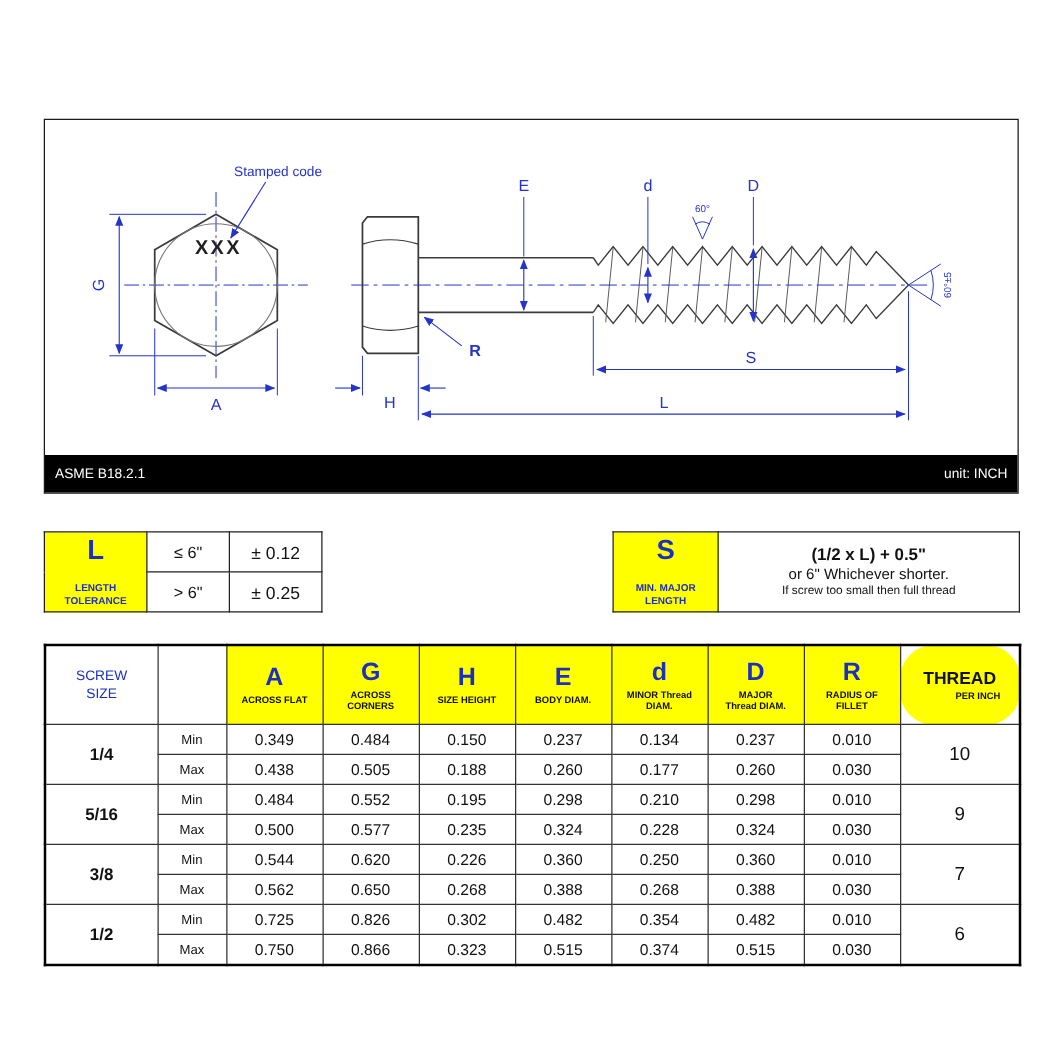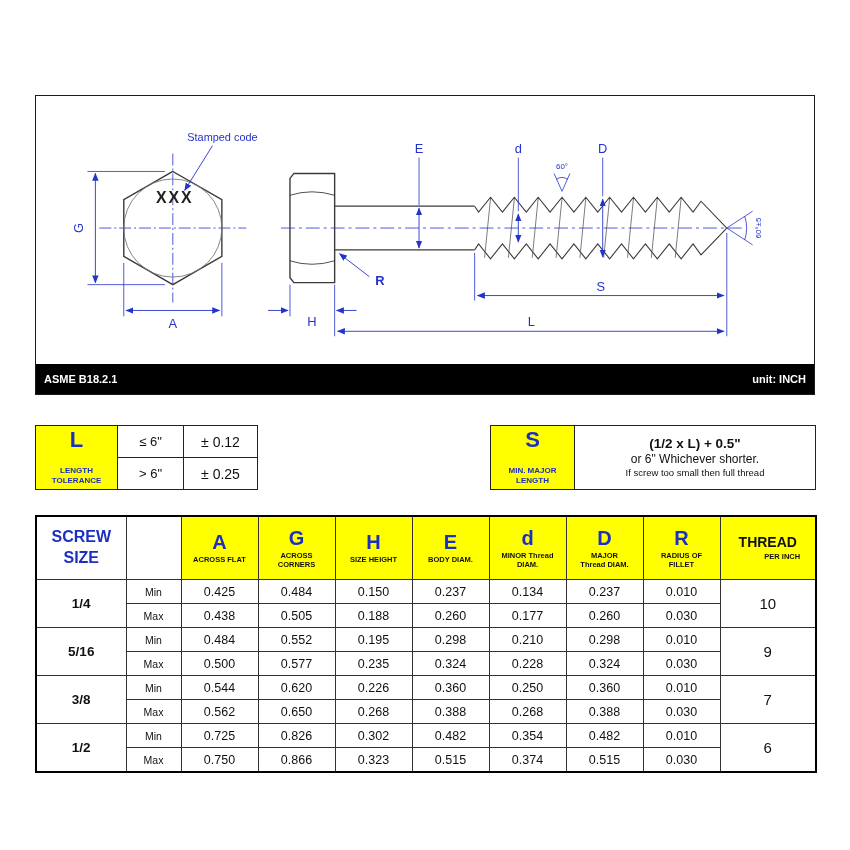--- a/index.html
+++ b/index.html
@@ -2,21 +2,21 @@
 <html><head>
 <meta charset="utf-8">
 <style>
   html,body{margin:0;padding:0;background:#fff;}
   .page{position:relative;width:850px;height:850px;background:#fff;font-family:"Liberation Sans",sans-serif;overflow:hidden;}
 
   
   .drawing-box{position:absolute;left:35px;top:95px;width:778px;height:298px;border:1px solid #1a1a1a;background:#fff;}
   .drawing-footer{position:absolute;left:0;bottom:0;width:100%;height:20px;background:#000;color:#fff;
     display:flex;justify-content:space-between;align-items:center;box-sizing:border-box;padding:15px 8px;
-    font-size:11px;font-weight:bold;}
+    font-size:11px;font-weight:normal;}
 
   
   .mini{position:absolute;top:425px;border-collapse:collapse;table-layout:fixed;}
   .mini td{border:1px solid #222;text-align:center;vertical-align:middle;background:#fff;color:#111;}
   .mini .sym-cell{background:#ffff00;}
   .mini .sym{font-size:22px;font-weight:bold;color:#1b2fc0;line-height:1;}
   .mini .cap{font-size:8px;font-weight:bold;color:#1b2fc0;margin-top:15px;line-height:1.25;}
   .mini-left{left:35px;}
   .mini-right{left:490px;}
   .mini .cond{font-size:13px;}
@@ -25,22 +25,22 @@
   .formula .f2{font-size:12px;line-height:1.25;}
   .formula .f3{font-size:9.5px;line-height:1.35;}
 
   
   .main-table{position:absolute;left:35px;top:515px;width:780px;border-collapse:collapse;table-layout:fixed;border:2px solid #000;}
   .main-table th,.main-table td{border:1px solid #333;text-align:center;vertical-align:middle;padding:0;background:#fff;}
   .main-table thead th{height:62px;}
   .main-table .col-h{background:#ffff00;}
   .main-table .letter{font-size:20px;font-weight:bold;color:#1b2fc0;line-height:1.05;}
   .main-table .sub{font-size:7.5px;font-weight:bold;color:#111;line-height:1.2;max-width:54px;margin:2px auto 0;}
-  .main-table .size-h{color:#1b2fc0;font-weight:bold;font-size:16px;line-height:1.3;}
-  .main-table .thread-h{background:#ffff00;}
+  .main-table .size-h{color:#1b2fc0;font-weight:normal;font-size:11px;line-height:1.3;}
+  .main-table .thread-h{background:#ffff00;border-radius:27px;}
   .main-table .t1{font-size:14px;font-weight:bold;color:#111;line-height:1.1;}
   .main-table .t2{font-size:7.5px;font-weight:bold;color:#111;margin-top:2px;padding-left:29px;}
   .main-table tbody td{height:23px;font-size:12.5px;color:#111;}
   .main-table td.size{font-weight:bold;font-size:13.5px;}
   .main-table td.mm{font-size:10.5px;}
   .main-table td.tpi{font-size:15px;}
 
   svg text{font-family:"Liberation Sans",sans-serif;}
   .dimtxt{fill:#2333cc;font-size:13px;}
   .smalltxt{fill:#2333cc;font-size:8px;}
@@ -257,21 +257,21 @@
           <div class="t1">THREAD</div>
           <div class="t2">PER INCH</div>
         </th>
       </tr>
     </thead>
     <tbody>
 
       <tr>
         <td class="size" rowspan="2">1/4</td>
         <td class="mm">Min</td>
-        <td>0.425</td>
+        <td>0.349</td>
         <td>0.484</td>
         <td>0.150</td>
         <td>0.237</td>
         <td>0.134</td>
         <td>0.237</td>
         <td>0.010</td>
         <td class="tpi" rowspan="2">10</td>
       </tr>
       <tr>
         <td class="mm">Max</td>

